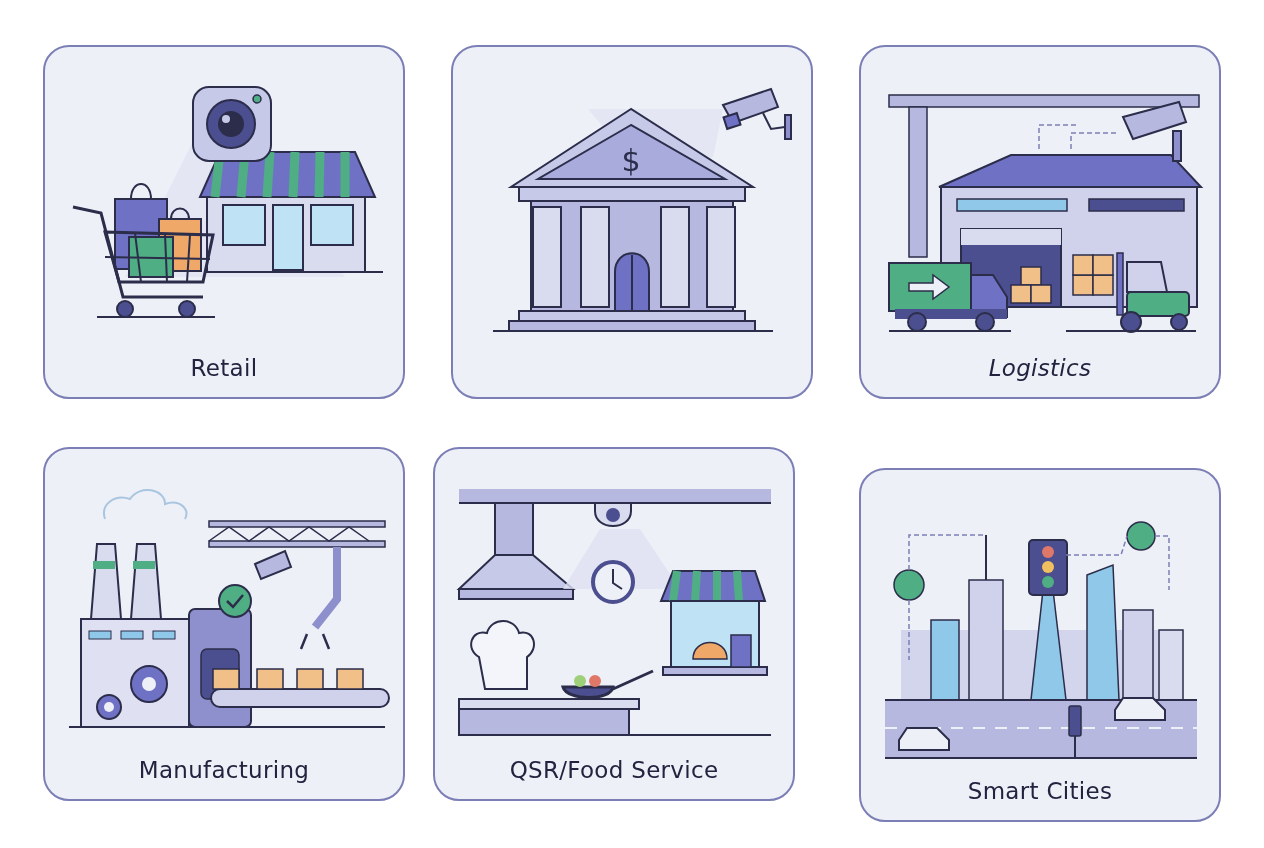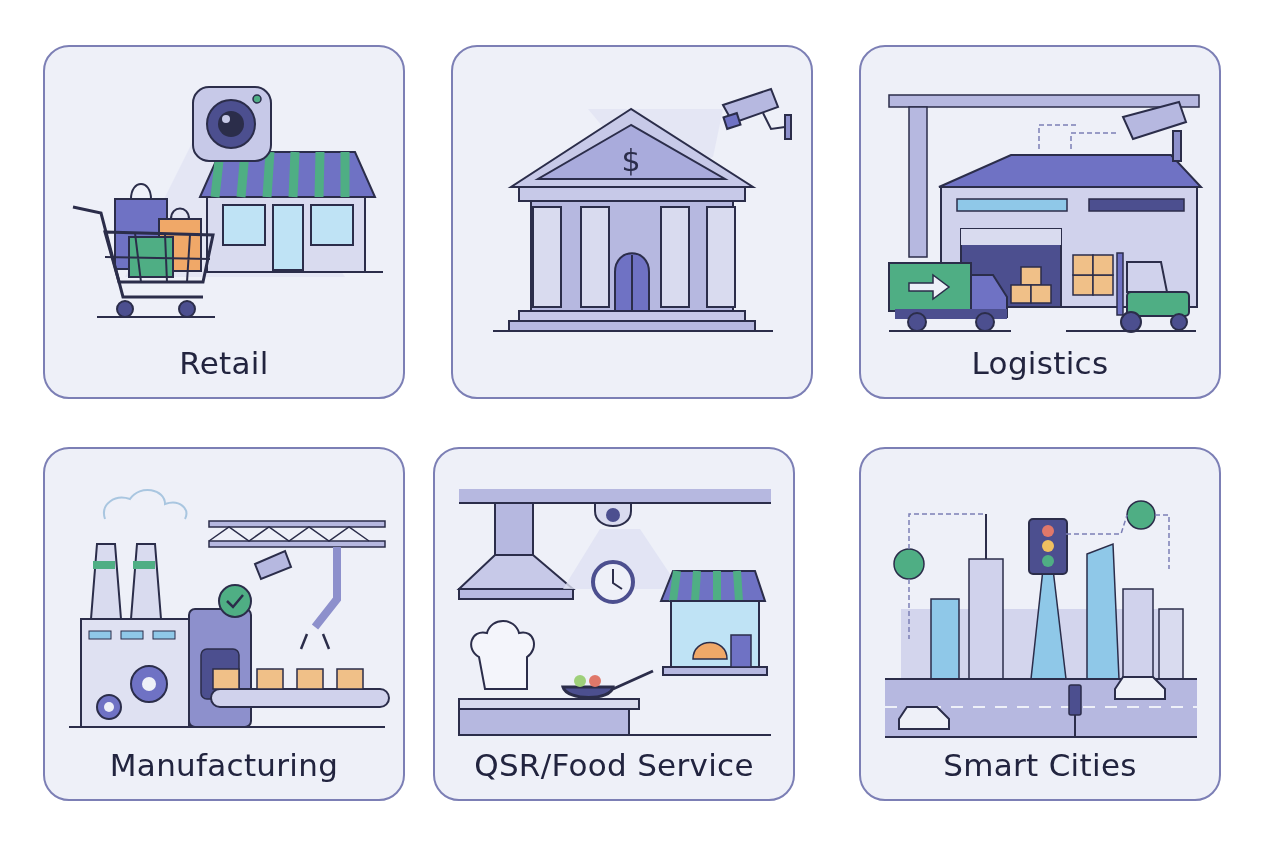--- a/index.html
+++ b/index.html
@@ -1,19 +1,19 @@
 <!DOCTYPE html>
 <html><head>
 <meta charset="utf-8">
 <style>
   html,body{margin:0;padding:0;background:#ffffff;}
   body{width:1264px;height:848px;position:relative;overflow:hidden;font-family:"DejaVu Sans","Liberation Sans",sans-serif;}
   .card{position:absolute;width:362px;height:354px;box-sizing:border-box;border:2px solid #7c7fb5;border-radius:26px;background:#eef0f8;}
   .card .art{position:absolute;left:0;top:0;width:358px;height:300px;}
-  .card .label{position:absolute;left:0;right:0;bottom:16px;text-align:center;font-size:31px;color:#22243f;letter-spacing:0.3px;}
+  .card .label{position:absolute;left:0;right:0;bottom:16px;text-align:center;font-size:23px;color:#22243f;letter-spacing:0.3px;}
   svg{display:block}
 </style>
 </head>
 <body>
 
 <div class="card" style="left:43px;top:45px;">
   <svg class="art" viewBox="0 0 358 300">
     <polygon points="150,90 210,90 300,230 80,230" fill="#dfe1f2" opacity="0.7"></polygon>
 
     <rect x="162" y="140" width="158" height="85" fill="#d9dbef" stroke="#2b2d4a" stroke-width="2"></rect>
@@ -68,21 +68,21 @@
 
     <g stroke="#2b2d4a" stroke-width="2">
       <path d="M270,58 L318,42 L325,60 L280,76 Z" fill="#b6b8e0"></path>
       <rect x="272" y="68" width="14" height="12" fill="#6f72c4" transform="rotate(-18 279 74)"></rect>
       <path d="M310,66 L318,82 L332,80" fill="none"></path>
       <rect x="332" y="68" width="6" height="24" fill="#8d90cc"></rect>
     </g>
   </svg>
 </div>
 
-<div class="card" style="left:859px;top:45px;">
+<div class="card" style="left:859px;top:45px;font-style:italic;">
   <svg class="art" viewBox="0 0 358 300">
     <rect x="28" y="48" width="310" height="12" fill="#b6b8e0" stroke="#2b2d4a" stroke-width="1.5"></rect>
     <rect x="48" y="60" width="18" height="150" fill="#b6b8e0" stroke="#2b2d4a" stroke-width="1.5"></rect>
 
     <polygon points="78,140 150,108 310,108 340,140" fill="#6f72c4" stroke="#2b2d4a" stroke-width="2"></polygon>
     <rect x="80" y="140" width="256" height="120" fill="#d0d2ec" stroke="#2b2d4a" stroke-width="2"></rect>
     <rect x="96" y="152" width="110" height="12" fill="#8fc8e8" stroke="#2b2d4a" stroke-width="1.5"></rect>
     <rect x="228" y="152" width="95" height="12" fill="#4c4f8f" stroke="#2b2d4a" stroke-width="1.5"></rect>
     <rect x="100" y="182" width="100" height="78" fill="#4c4f8f" stroke="#2b2d4a" stroke-width="2"></rect>
     <rect x="100" y="182" width="100" height="16" fill="#d9dbef"></rect>
@@ -179,21 +179,21 @@
     <path d="M128,238 L178,238 C176,252 132,252 128,238 Z M178,240 L218,222" fill="#4c4f8f" stroke="#2b2d4a" stroke-width="3"></path>
     <circle cx="145" cy="232" r="6" fill="#9ed07a"></circle>
       <circle cx="160" cy="232" r="6" fill="#e0786a"></circle>
     <rect x="24" y="250" width="180" height="10" fill="#d9dbef" stroke="#2b2d4a" stroke-width="2"></rect>
     <rect x="24" y="260" width="170" height="26" fill="#b6b8e0" stroke="#2b2d4a" stroke-width="2"></rect>
     <line x1="24" y1="286" x2="336" y2="286" stroke="#2b2d4a" stroke-width="2"></line>
   </svg>
   <div class="label">QSR/Food Service</div>
 </div>
 
-<div class="card" style="left:859px;top:447px;padding-left:33px;">
+<div class="card" style="left:859px;top:468px;padding-left:33px;">
   <svg class="art" viewBox="0 0 358 300">
     <rect x="40" y="160" width="280" height="70" fill="#c7c9e8" opacity="0.7"></rect>
     <rect x="70" y="150" width="28" height="80" fill="#8fc8e8" stroke="#2b2d4a" stroke-width="1.5"></rect>
     <rect x="108" y="110" width="34" height="120" fill="#d0d2ec" stroke="#2b2d4a" stroke-width="1.5"></rect>
     <line x1="125" y1="65" x2="125" y2="110" stroke="#2b2d4a" stroke-width="2"></line>
     <polygon points="182,120 192,120 205,230 170,230" fill="#8fc8e8" stroke="#2b2d4a" stroke-width="1.5"></polygon>
     <rect x="168" y="70" width="38" height="55" rx="4" fill="#4c4f8f" stroke="#2b2d4a" stroke-width="2"></rect>
     <circle cx="187" cy="82" r="6" fill="#e0786a"></circle>
       <circle cx="187" cy="97" r="6" fill="#f0c060"></circle>
       <circle cx="187" cy="112" r="6" fill="#4fae84"></circle>

